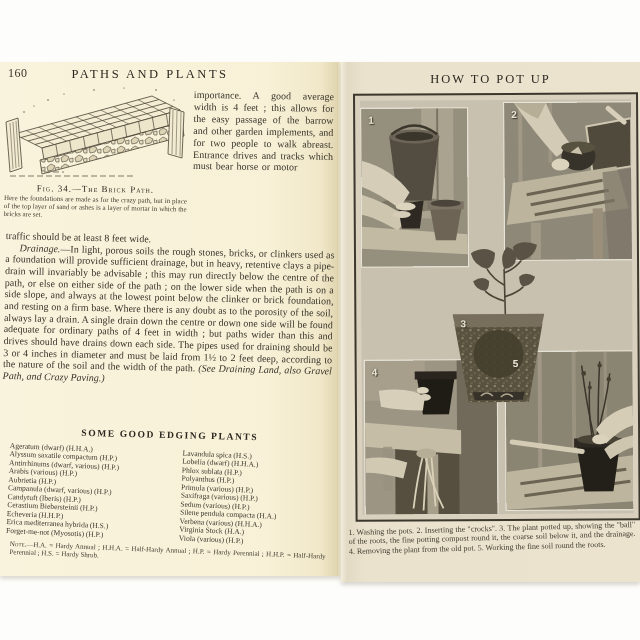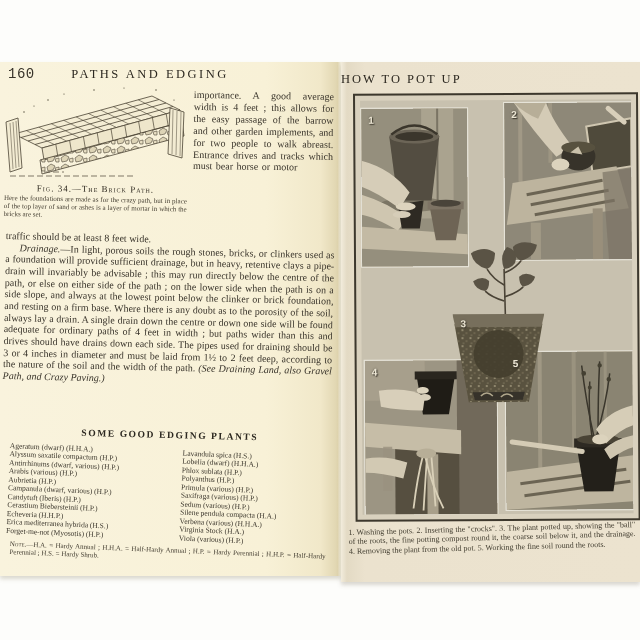--- a/index.html
+++ b/index.html
@@ -10,21 +10,21 @@
   
   .page{position:absolute;top:62px;}
   .page-left{left:0;width:341px;height:514px;
     background:linear-gradient(90deg,#f9f3dd 0%,#f8f1d7 78%,#f1e8c9 94%,#e0d5b0 99%,#f3efdf 100%);
     box-shadow:0 3px 4px rgba(120,110,80,.25);}
   .page-right{left:341px;width:299px;height:520px;
     background:linear-gradient(90deg,#f2ecdc 0%,#e3dac4 2%,#ebe2ce 8%,#ece3cf 100%);
     box-shadow:0 3px 4px rgba(110,100,80,.25);}
 
   
-  .pageno{position:absolute;left:8px;top:4px;font-size:14px;letter-spacing:.5px;font-family:Liberation Mono, monospace;}
+  .pageno{position:absolute;left:8px;top:4px;font-size:12px;letter-spacing:.5px;}
   .lheader{position:absolute;left:30px;top:5px;width:240px;text-align:center;
     font-size:12.5px;letter-spacing:2.5px;color:#2c2820;}
   .figure{position:absolute;left:4px;top:20px;width:183px;}
   .figtitle{margin-top:1px;text-align:center;font-size:9px;font-variant:small-caps;
     letter-spacing:1px;color:#2f2a20;transform:rotate(.8deg);}
   .figcap{margin-top:1px;font-size:7px;line-height:7.9px;text-align:justify;
     color:#474134;transform:rotate(1.1deg);transform-origin:0 0;}
   .narrowcol{position:absolute;left:194px;top:27px;width:140px;font-size:10px;
     line-height:11.9px;text-align:justify;word-spacing:1px;transform:rotate(.8deg);
     transform-origin:0 0;}
@@ -40,21 +40,21 @@
     transform:rotate(2.5deg);transform-origin:0 0;}
   .plants .col1{width:173px;}
   .plants .col2{width:152px;}
   .plant{font-size:7.5px;line-height:8.45px;white-space:nowrap;color:#3a352b;}
   .note{position:absolute;left:10px;top:478px;width:316px;font-size:7px;
     line-height:8.4px;text-align:justify;color:#423c30;
     transform:rotate(2.3deg);transform-origin:0 0;}
   .note .sc{font-variant:small-caps;}
 
   
-  .rheader{position:absolute;left:0;top:10px;width:100%;
+  .rheader{position:absolute;left:0;top:10px;width:100%;text-align:center;
     font-size:12.5px;letter-spacing:2px;color:#2c2820;}
   .montage{position:absolute;left:12px;top:31px;width:285px;height:428px;
     box-sizing:border-box;border:2px solid #3d382d;background:#d9d1be;padding:5px;
     transform:rotate(-.35deg);transform-origin:50% 0;}
   .montage-inner{position:relative;width:271px;height:414px;background:#c8c1af;overflow:hidden;}
   .photo{position:absolute;overflow:hidden;box-shadow:0 0 0 1px rgba(255,255,250,.55);}
   .photo svg{display:block;}
   .p1{left:1px;top:8px;width:106px;height:158px;}
   .p2{left:144px;top:3px;width:127px;height:157px;}
   .p-plant{left:100px;top:139px;width:86px;height:76px;box-shadow:none;}
@@ -69,21 +69,21 @@
     line-height:9.45px;text-align:justify;color:#454033;
     transform:rotate(-1.6deg);transform-origin:0 100%;}
 </style>
 </head>
 <body>
 
 <div class="canvas">
 
   <div class="page page-left">
     <div class="pageno">160</div>
-    <div class="lheader">PATHS AND EDGING</div>
+    <div class="lheader">PATHS AND PLANTS</div>
 
     <div class="figure">
       <svg width="183" height="97" viewBox="0 0 183 97">
         <g stroke="#4a4334" stroke-width="0.8" fill="none">
           <defs>
             <pattern id="stones" width="14" height="9" patternUnits="userSpaceOnUse">
               <path d="M1,4 L5,1 L9,3 L7,7 L2,8 Z" fill="#ddd4b6" stroke="#4a4334" stroke-width="0.6"></path>
               <path d="M9,5 L13,4 L13,8 L10,8 Z" fill="#e7dec2" stroke="#4a4334" stroke-width="0.6"></path>
             </pattern>
           </defs>

